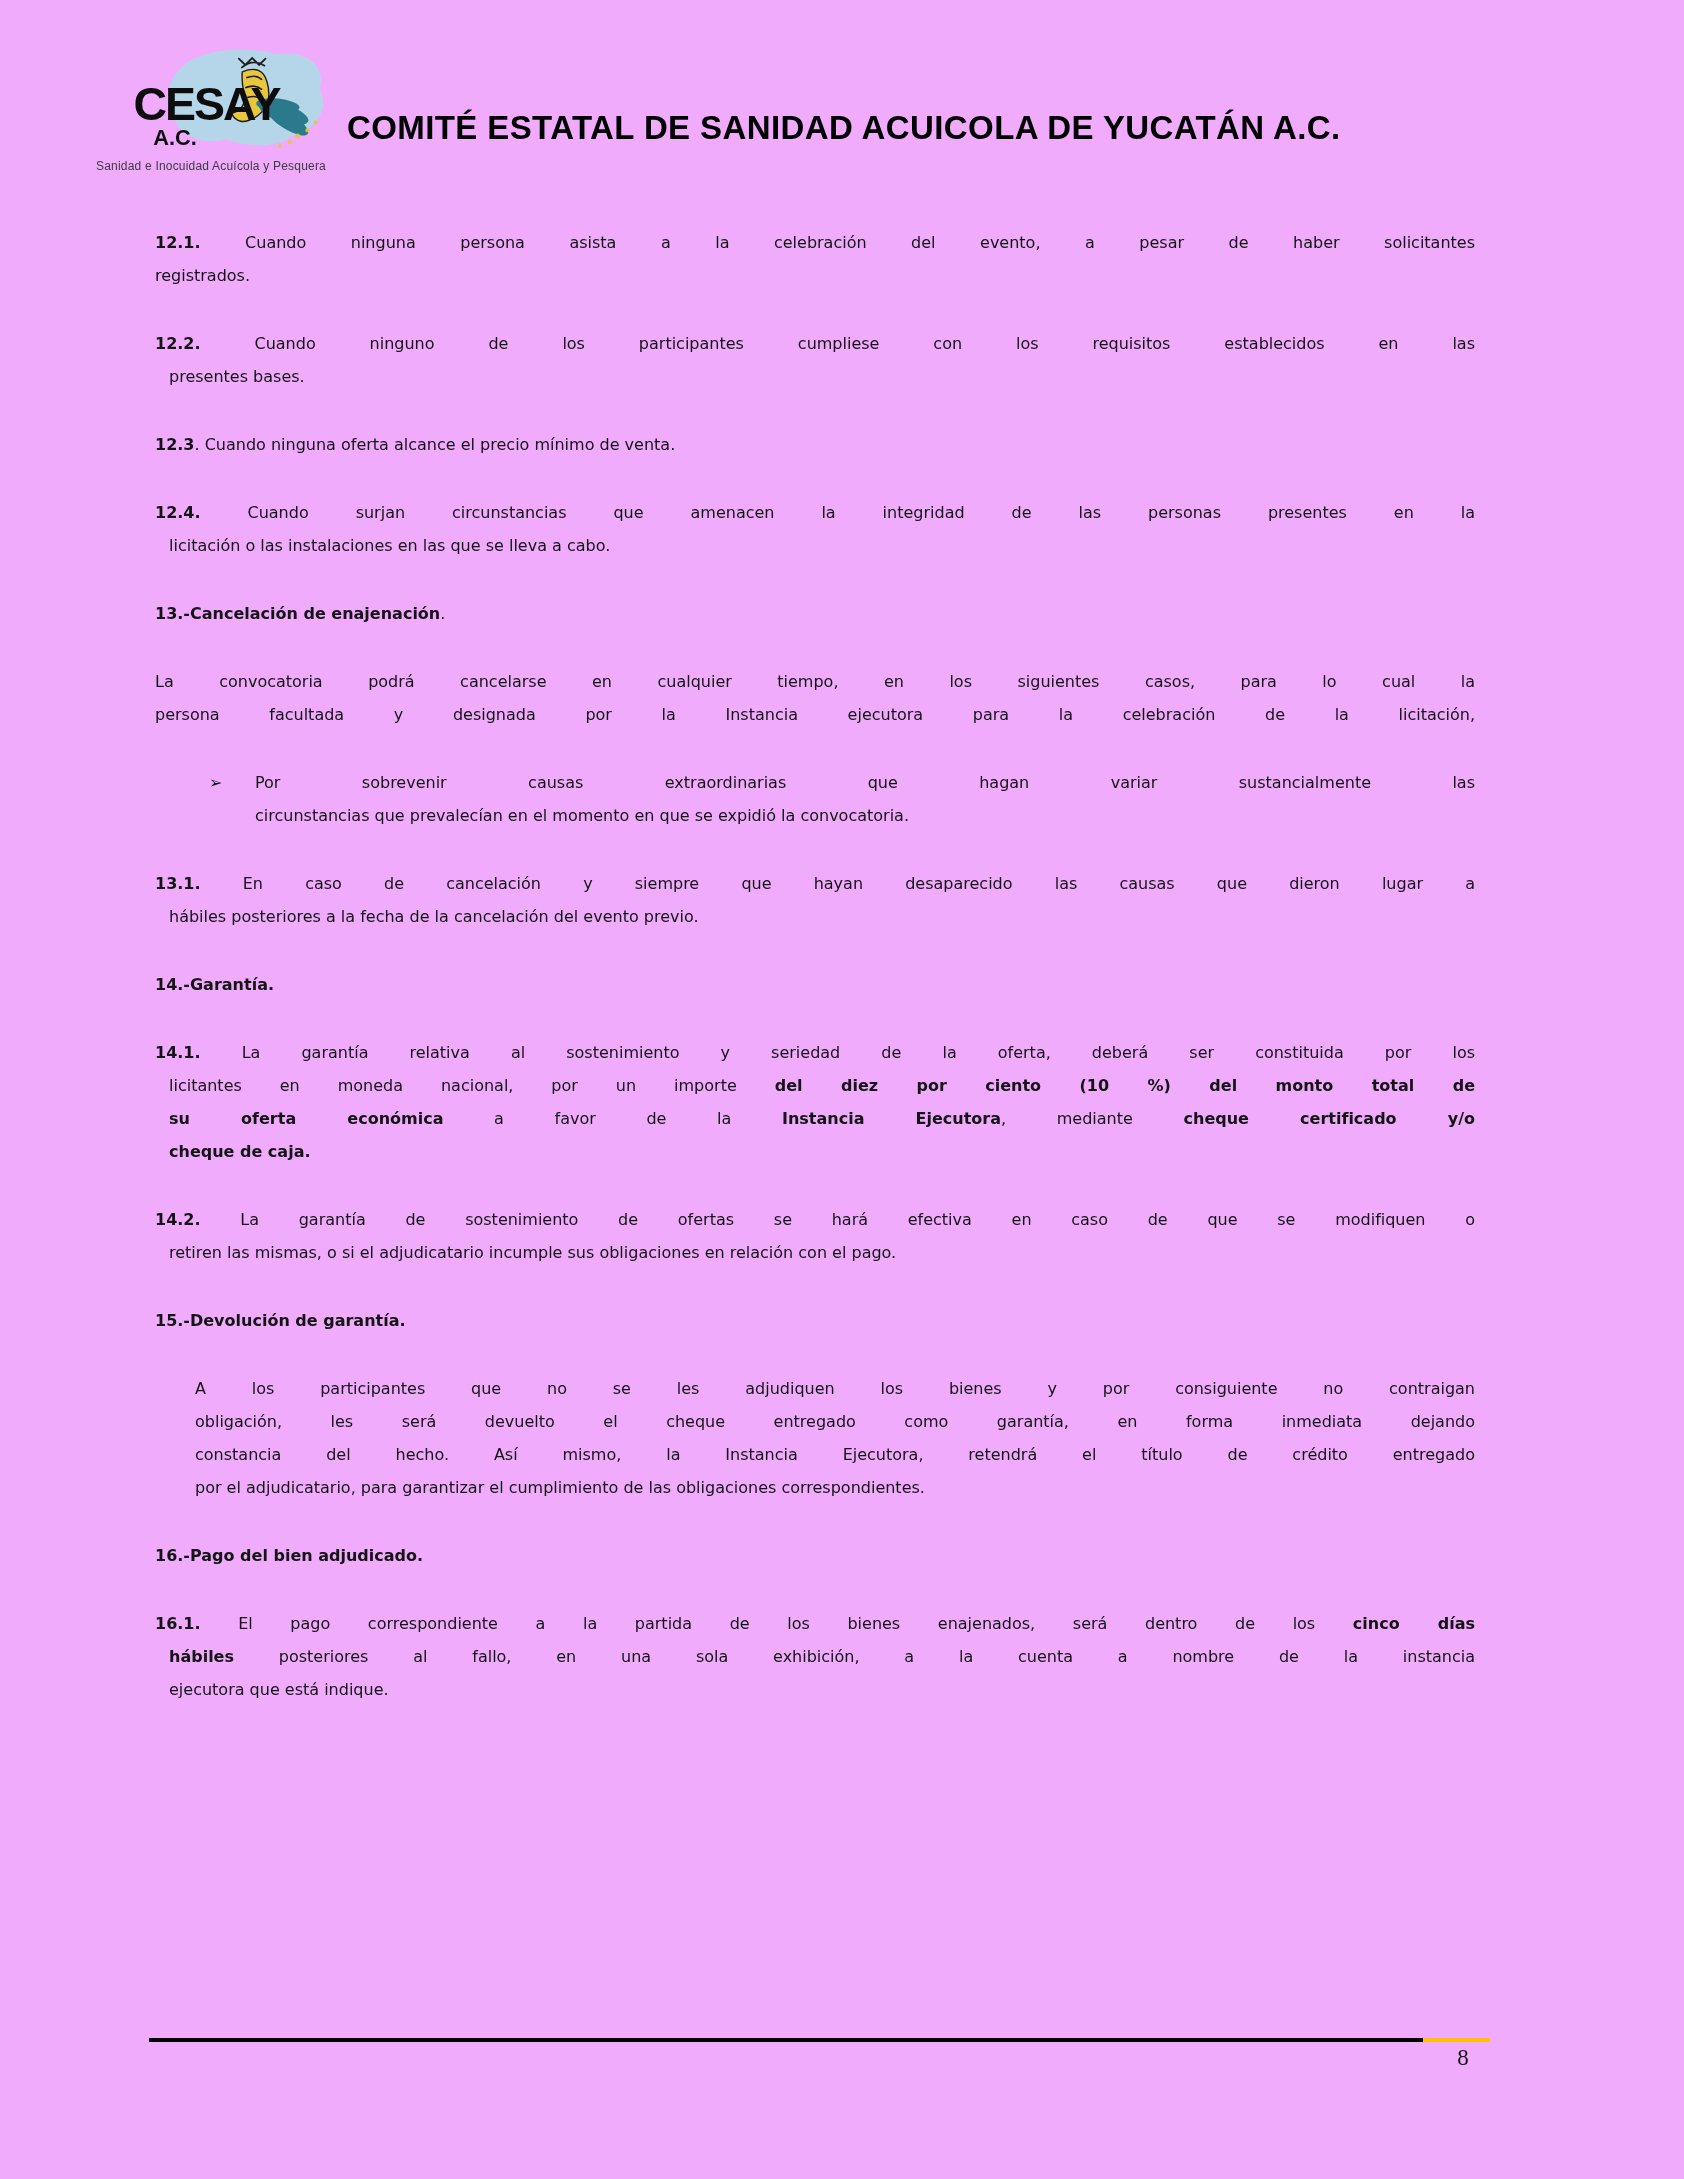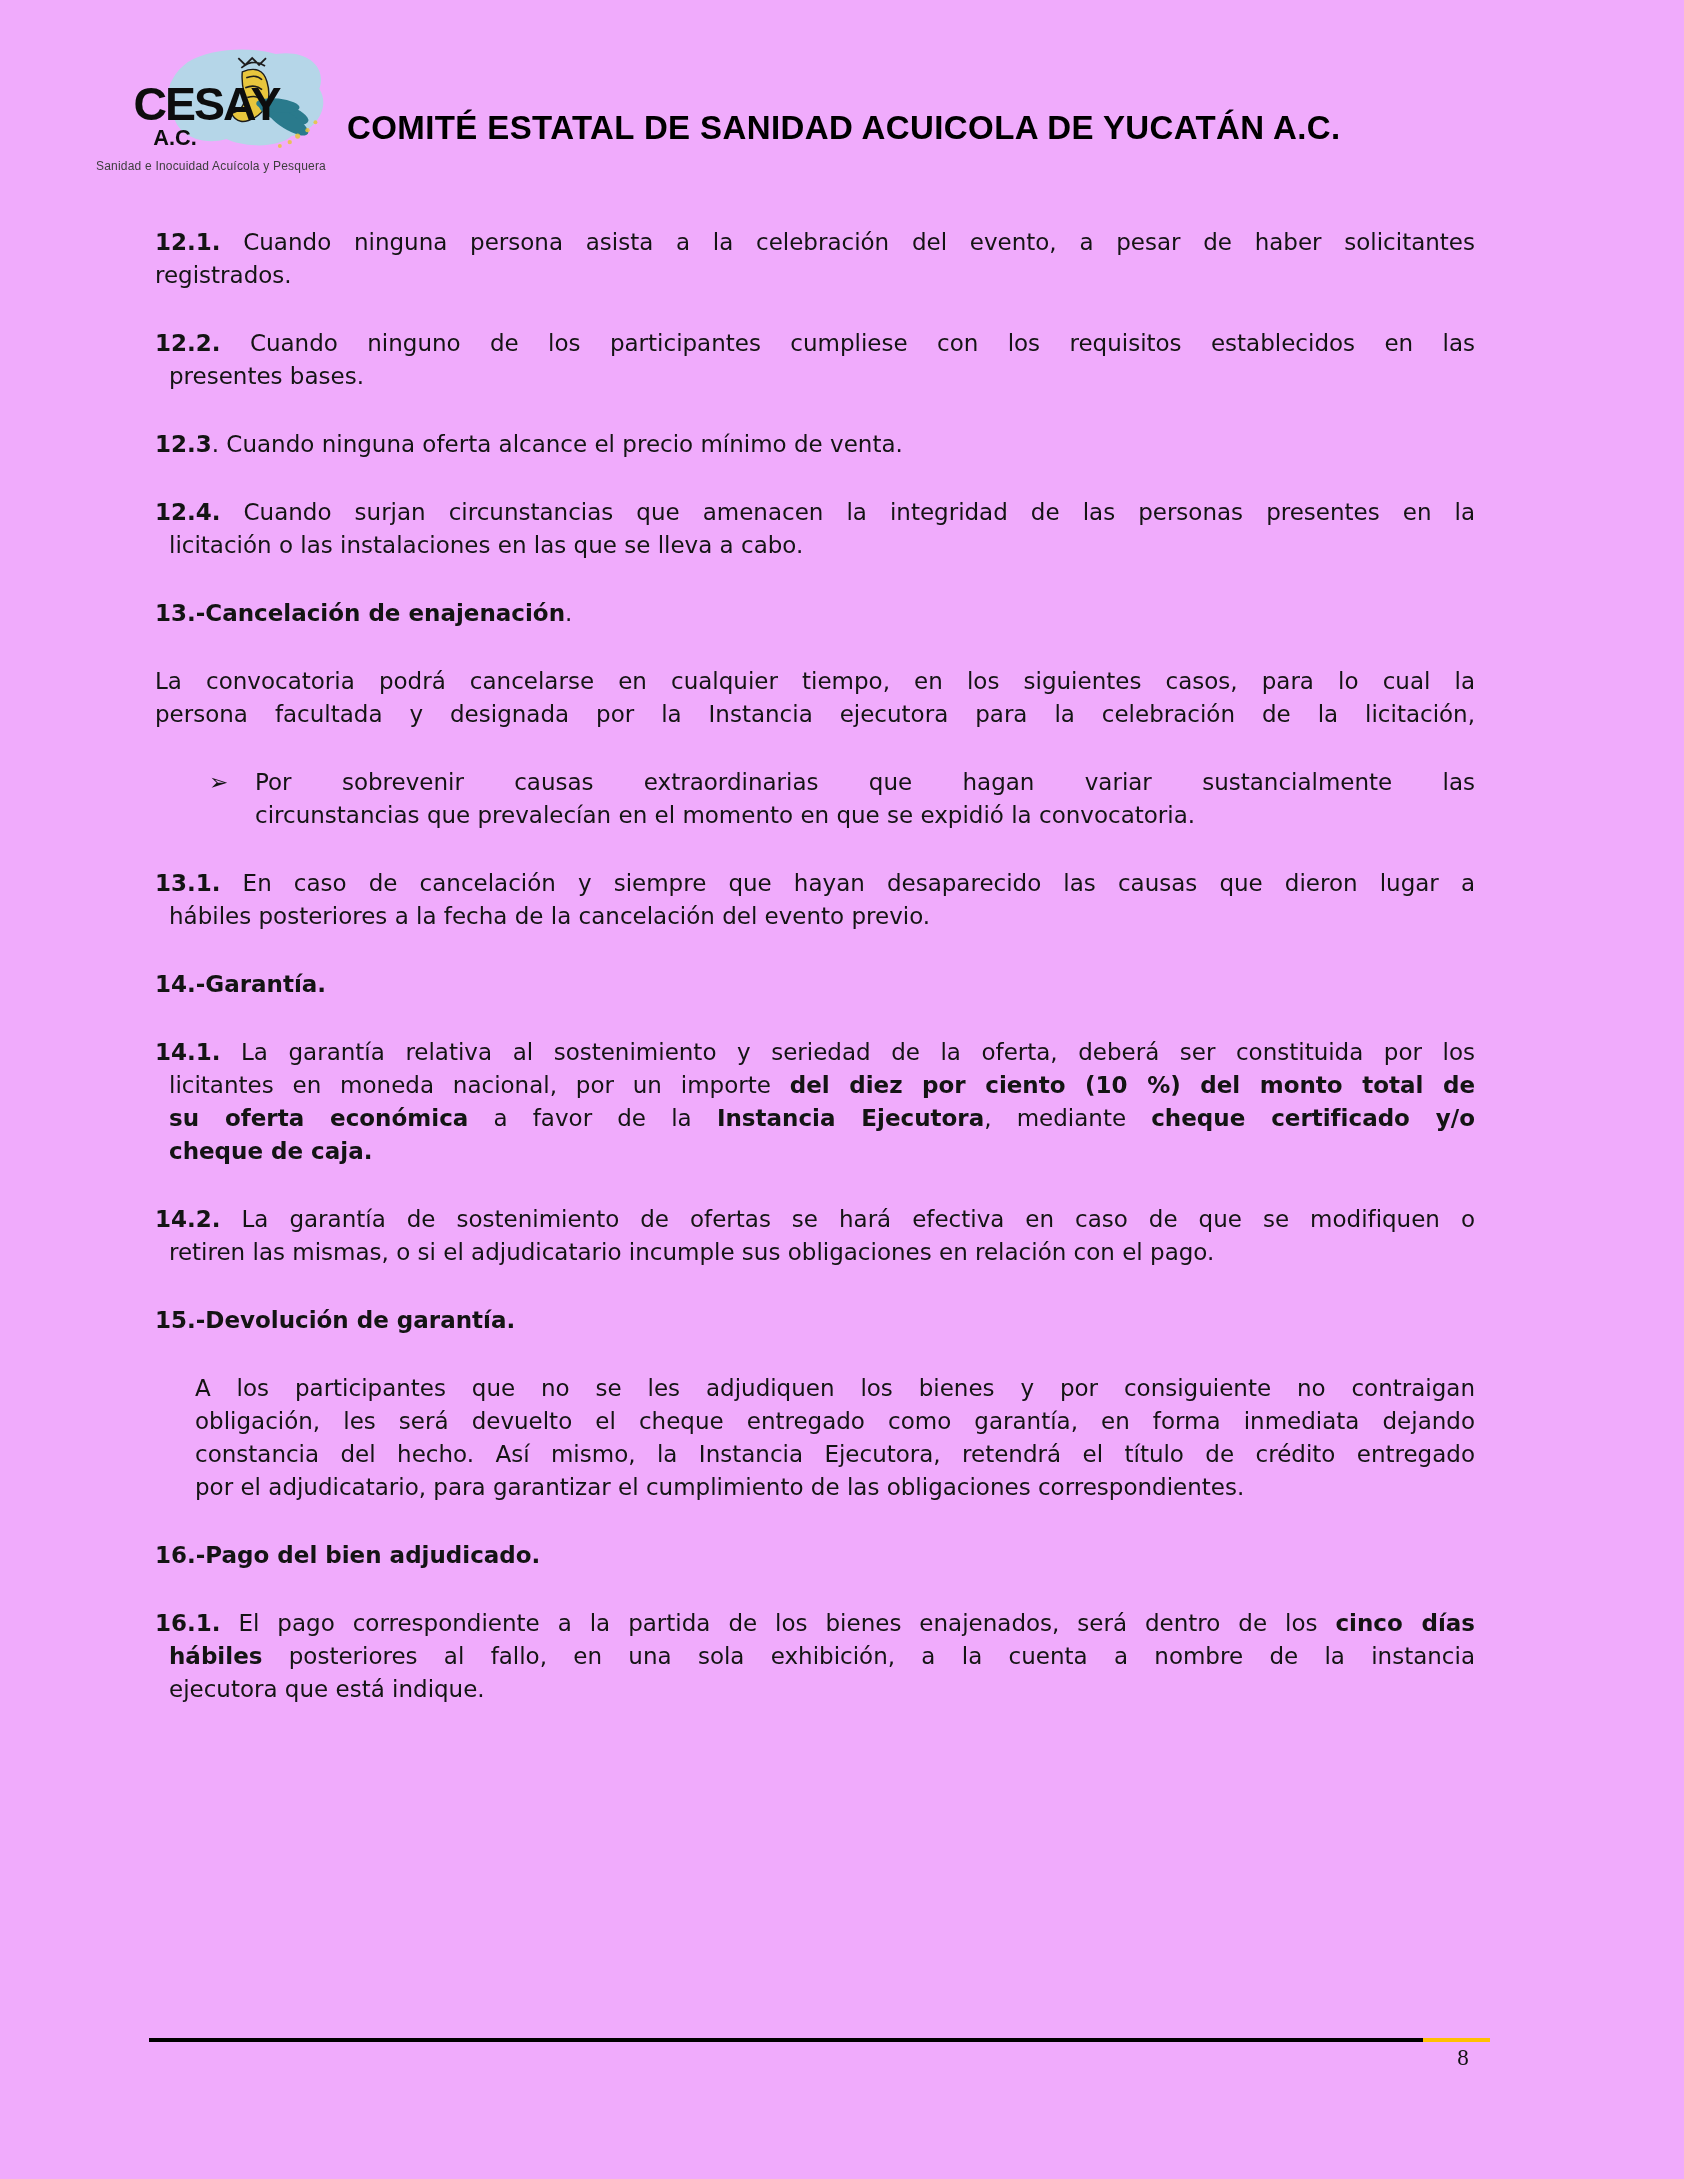--- a/index.html
+++ b/index.html
@@ -15,21 +15,21 @@
     font-family:"Liberation Sans", sans-serif;font-size:12px;color:#3d3d3d;letter-spacing:0.2px;
   }
   .doc-title{
     position:absolute;left:347px;top:83px;white-space:nowrap;
     font-family:"Liberation Sans", sans-serif;font-weight:bold;
     font-size:33px;line-height:46px;letter-spacing:0.4px;color:#000;
   }
   
   .doc-body{
     position:absolute;left:155px;top:226px;width:1320px;
-    font-size:23px;line-height:33px;color:#141414;
+    font-size:16px;line-height:33px;color:#141414;
   }
   .para{margin:0 0 35px 0;}
   .b{font-weight:bold;}
   .ln{display:block;text-align:justify;text-align-last:justify;}
   .ln.last{text-align:left;text-align-last:auto;}
   .numbered .ln{padding-left:14px;}
   .numbered .ln:first-child{padding-left:0;}
   .body-indent .ln{padding-left:40px;}
   .bullet .ln{padding-left:100px;}
   .bullet .ln:first-child{padding-left:54px;}

